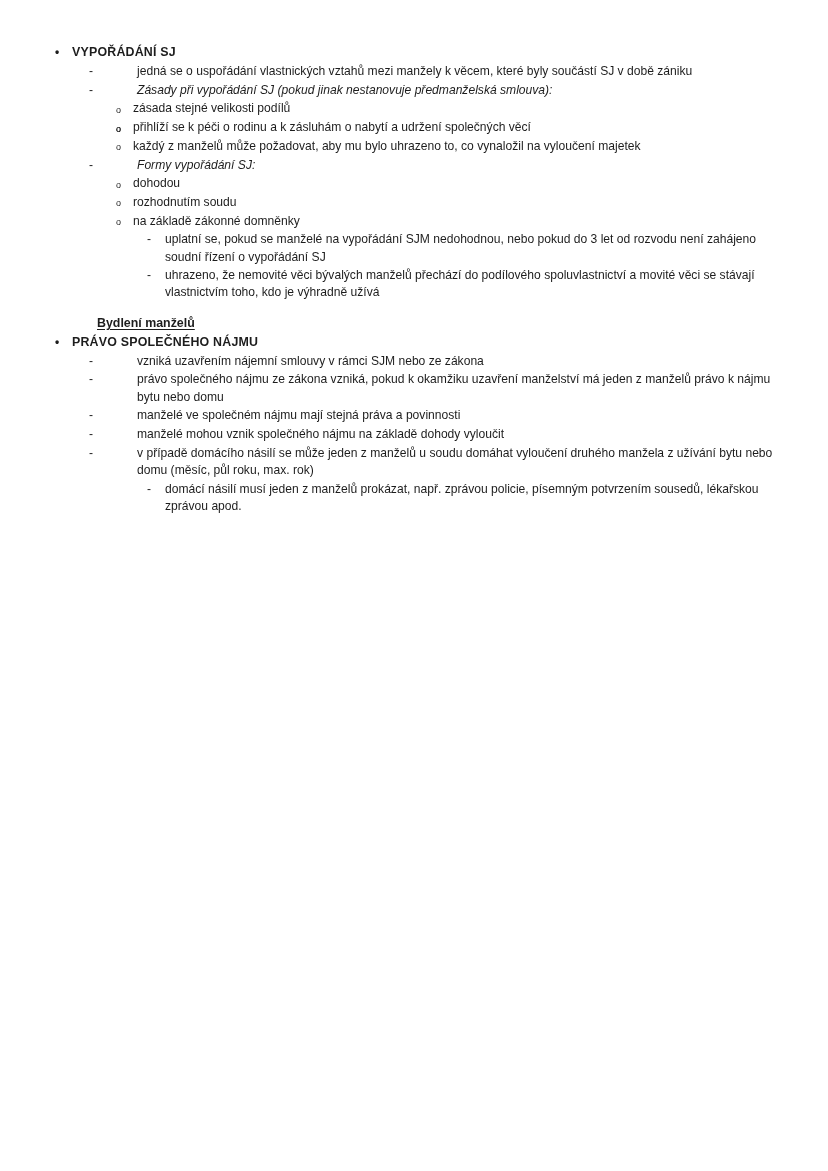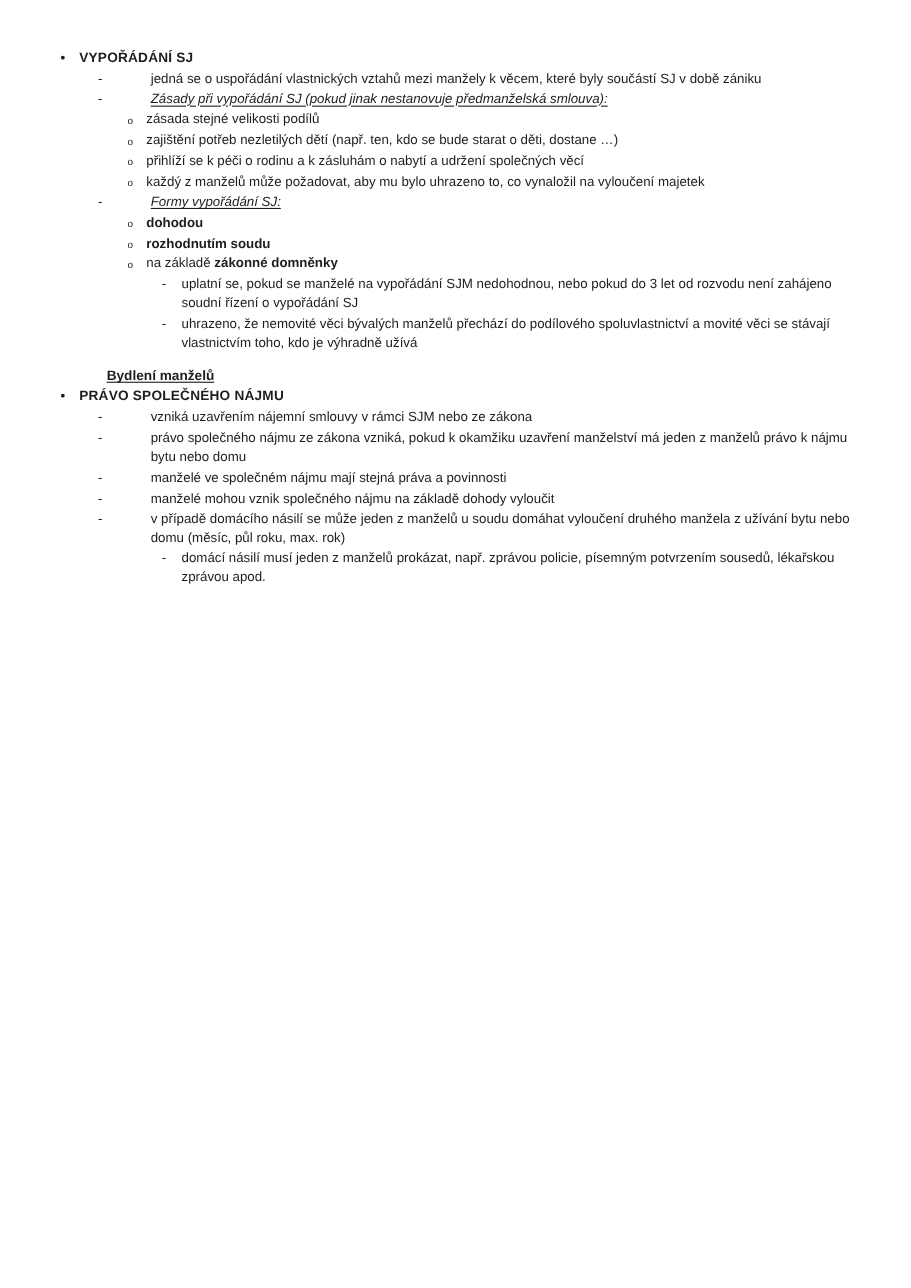--- a/index.html
+++ b/index.html
@@ -96,24 +96,23 @@
     margin-left: 49px;
     line-height: 17px;
     margin-top: 13px;
     margin-bottom: 2px;
     padding-left: 48px;
   }
 
   
   .it-ul {
     font-style: italic;
-    text-decoration: underline;
     text-underline-offset: 2px;
   }
-  .b { font-weight: bold; }
+  .b { font-weight: normal; }
 </style>
 </head>
 <body>
 
 <div class="page">
   <div class="content">
 
     <div class="row lvl1">
       <span class="marker">•</span>
       <span class="txt">VYPOŘÁDÁNÍ SJ</span>
@@ -129,21 +128,20 @@
       <span class="txt it-ul">Zásady při vypořádání SJ (pokud jinak nestanovuje předmanželská smlouva):</span>
     </div>
 
     <div class="row lvl3">
       <span class="marker">o</span>
       <span class="txt">zásada stejné velikosti podílů</span>
     </div>
 
     <div class="row lvl3">
       <span class="marker">o</span>
-      <span class="txt">zajištění potřeb nezletilých dětí (např. ten, kdo se bude starat o děti, dostane …)</span>
     </div>
 
     <div class="row lvl3">
       <span class="marker">o</span>
       <span class="txt">přihlíží se k péči o rodinu a k zásluhám o nabytí a udržení společných věcí</span>
     </div>
 
     <div class="row lvl3">
       <span class="marker">o</span>
       <span class="txt">každý z manželů může požadovat, aby mu bylo uhrazeno to, co vynaložil na vyloučení majetek</span>

